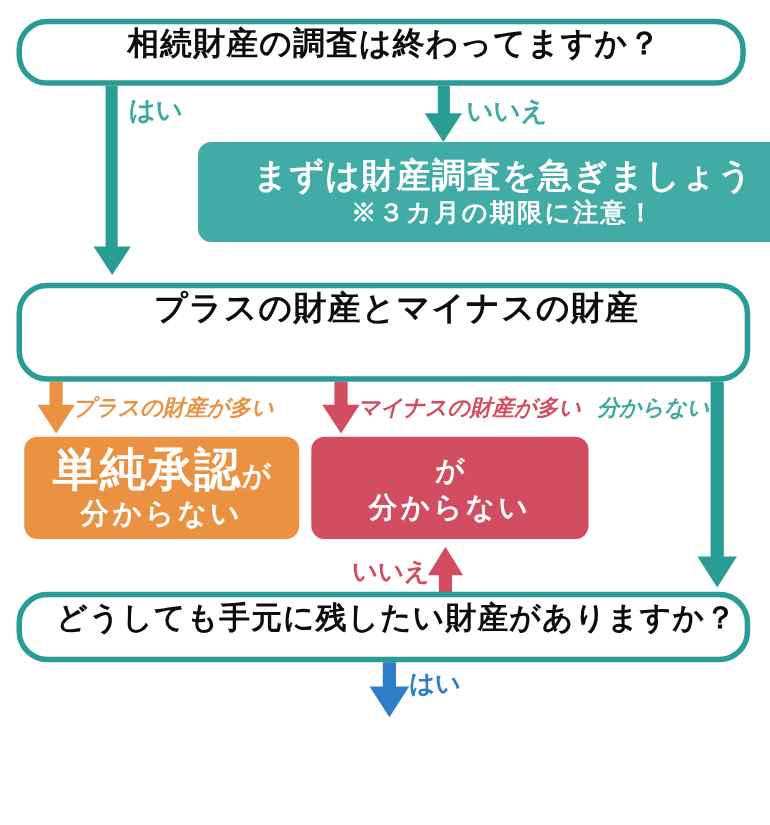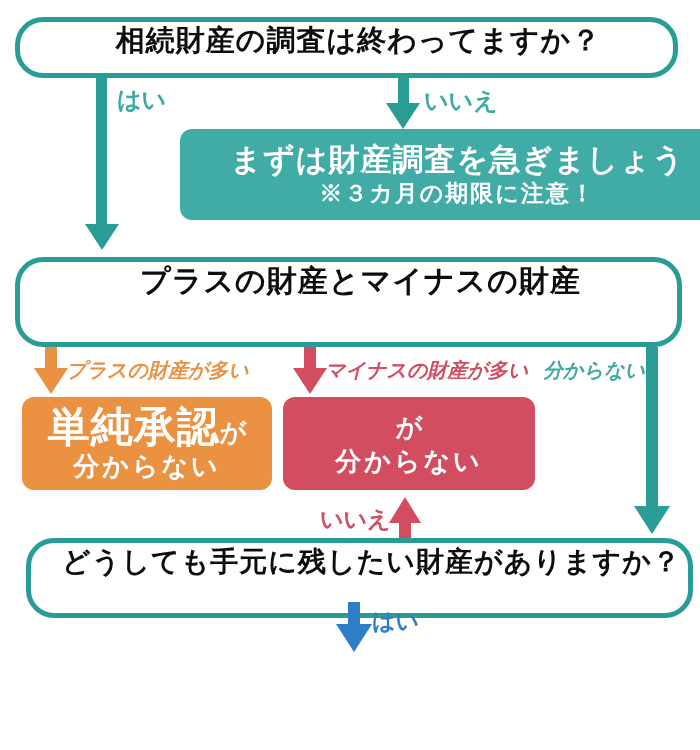--- a/index.html
+++ b/index.html
@@ -137,21 +137,21 @@
     <div class="big-line">
         <span class="big-suffix">が</span>
     </div>
     <div class="sub-line">分からない</div>
   </div>
 
   <div class="head head-up t-red" style="left:389px;top:497px"></div>
   <div class="shaft c-red" style="left:399px;top:522px;width:12px;height:17px"></div>
   <div class="lab lab-mid t-redtxt" style="left:320px;top:504px">いいえ</div>
 
-  <div class="qbox" style="left:26px;top:538px;width:667px;height:80px">
+  <div class="qbox" style="left:15px;top:538px;width:667px;height:64px">
     <span class="qtext sz28">どうしても手元に残したい財産がありますか？</span>
   </div>
 
   <div class="shaft c-blue" style="left:348px;top:602px;width:12px;height:23px"></div>
   <div class="head head-down w18 t-blue" style="left:336px;top:624px"></div>
   <div class="lab lab-mid t-bluetxt" style="left:372px;top:606px">はい</div>
 
 
 </div>
 

